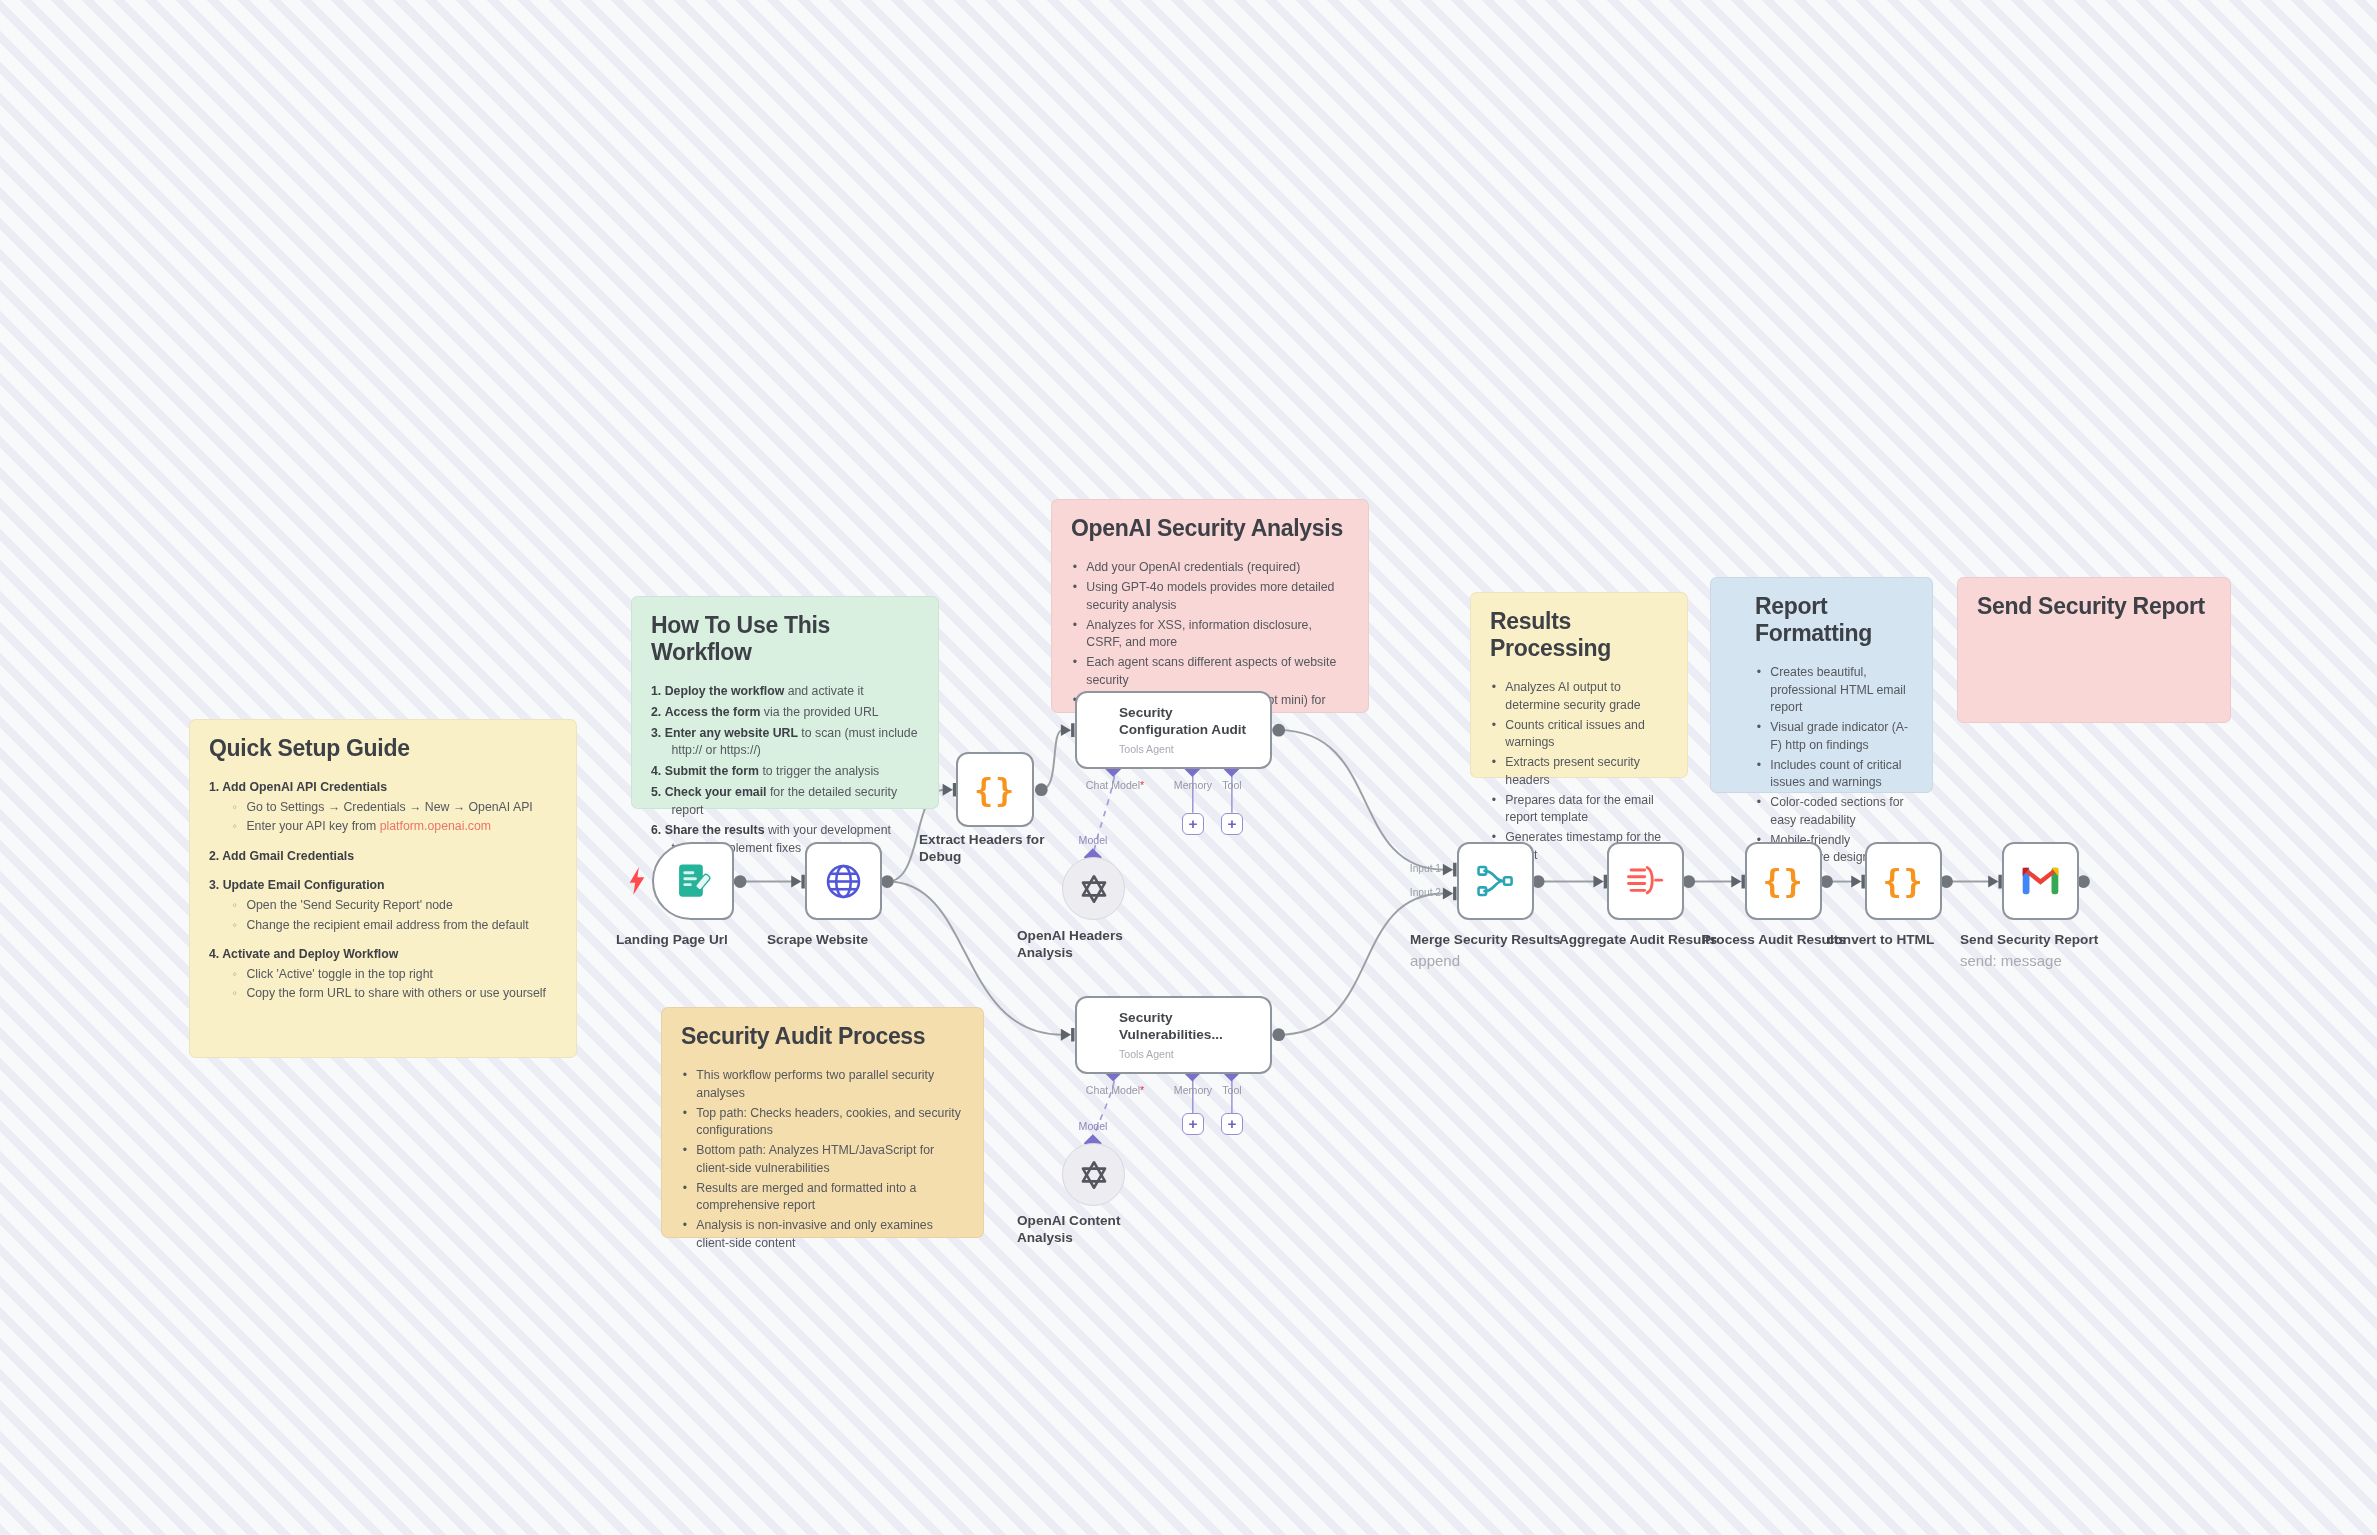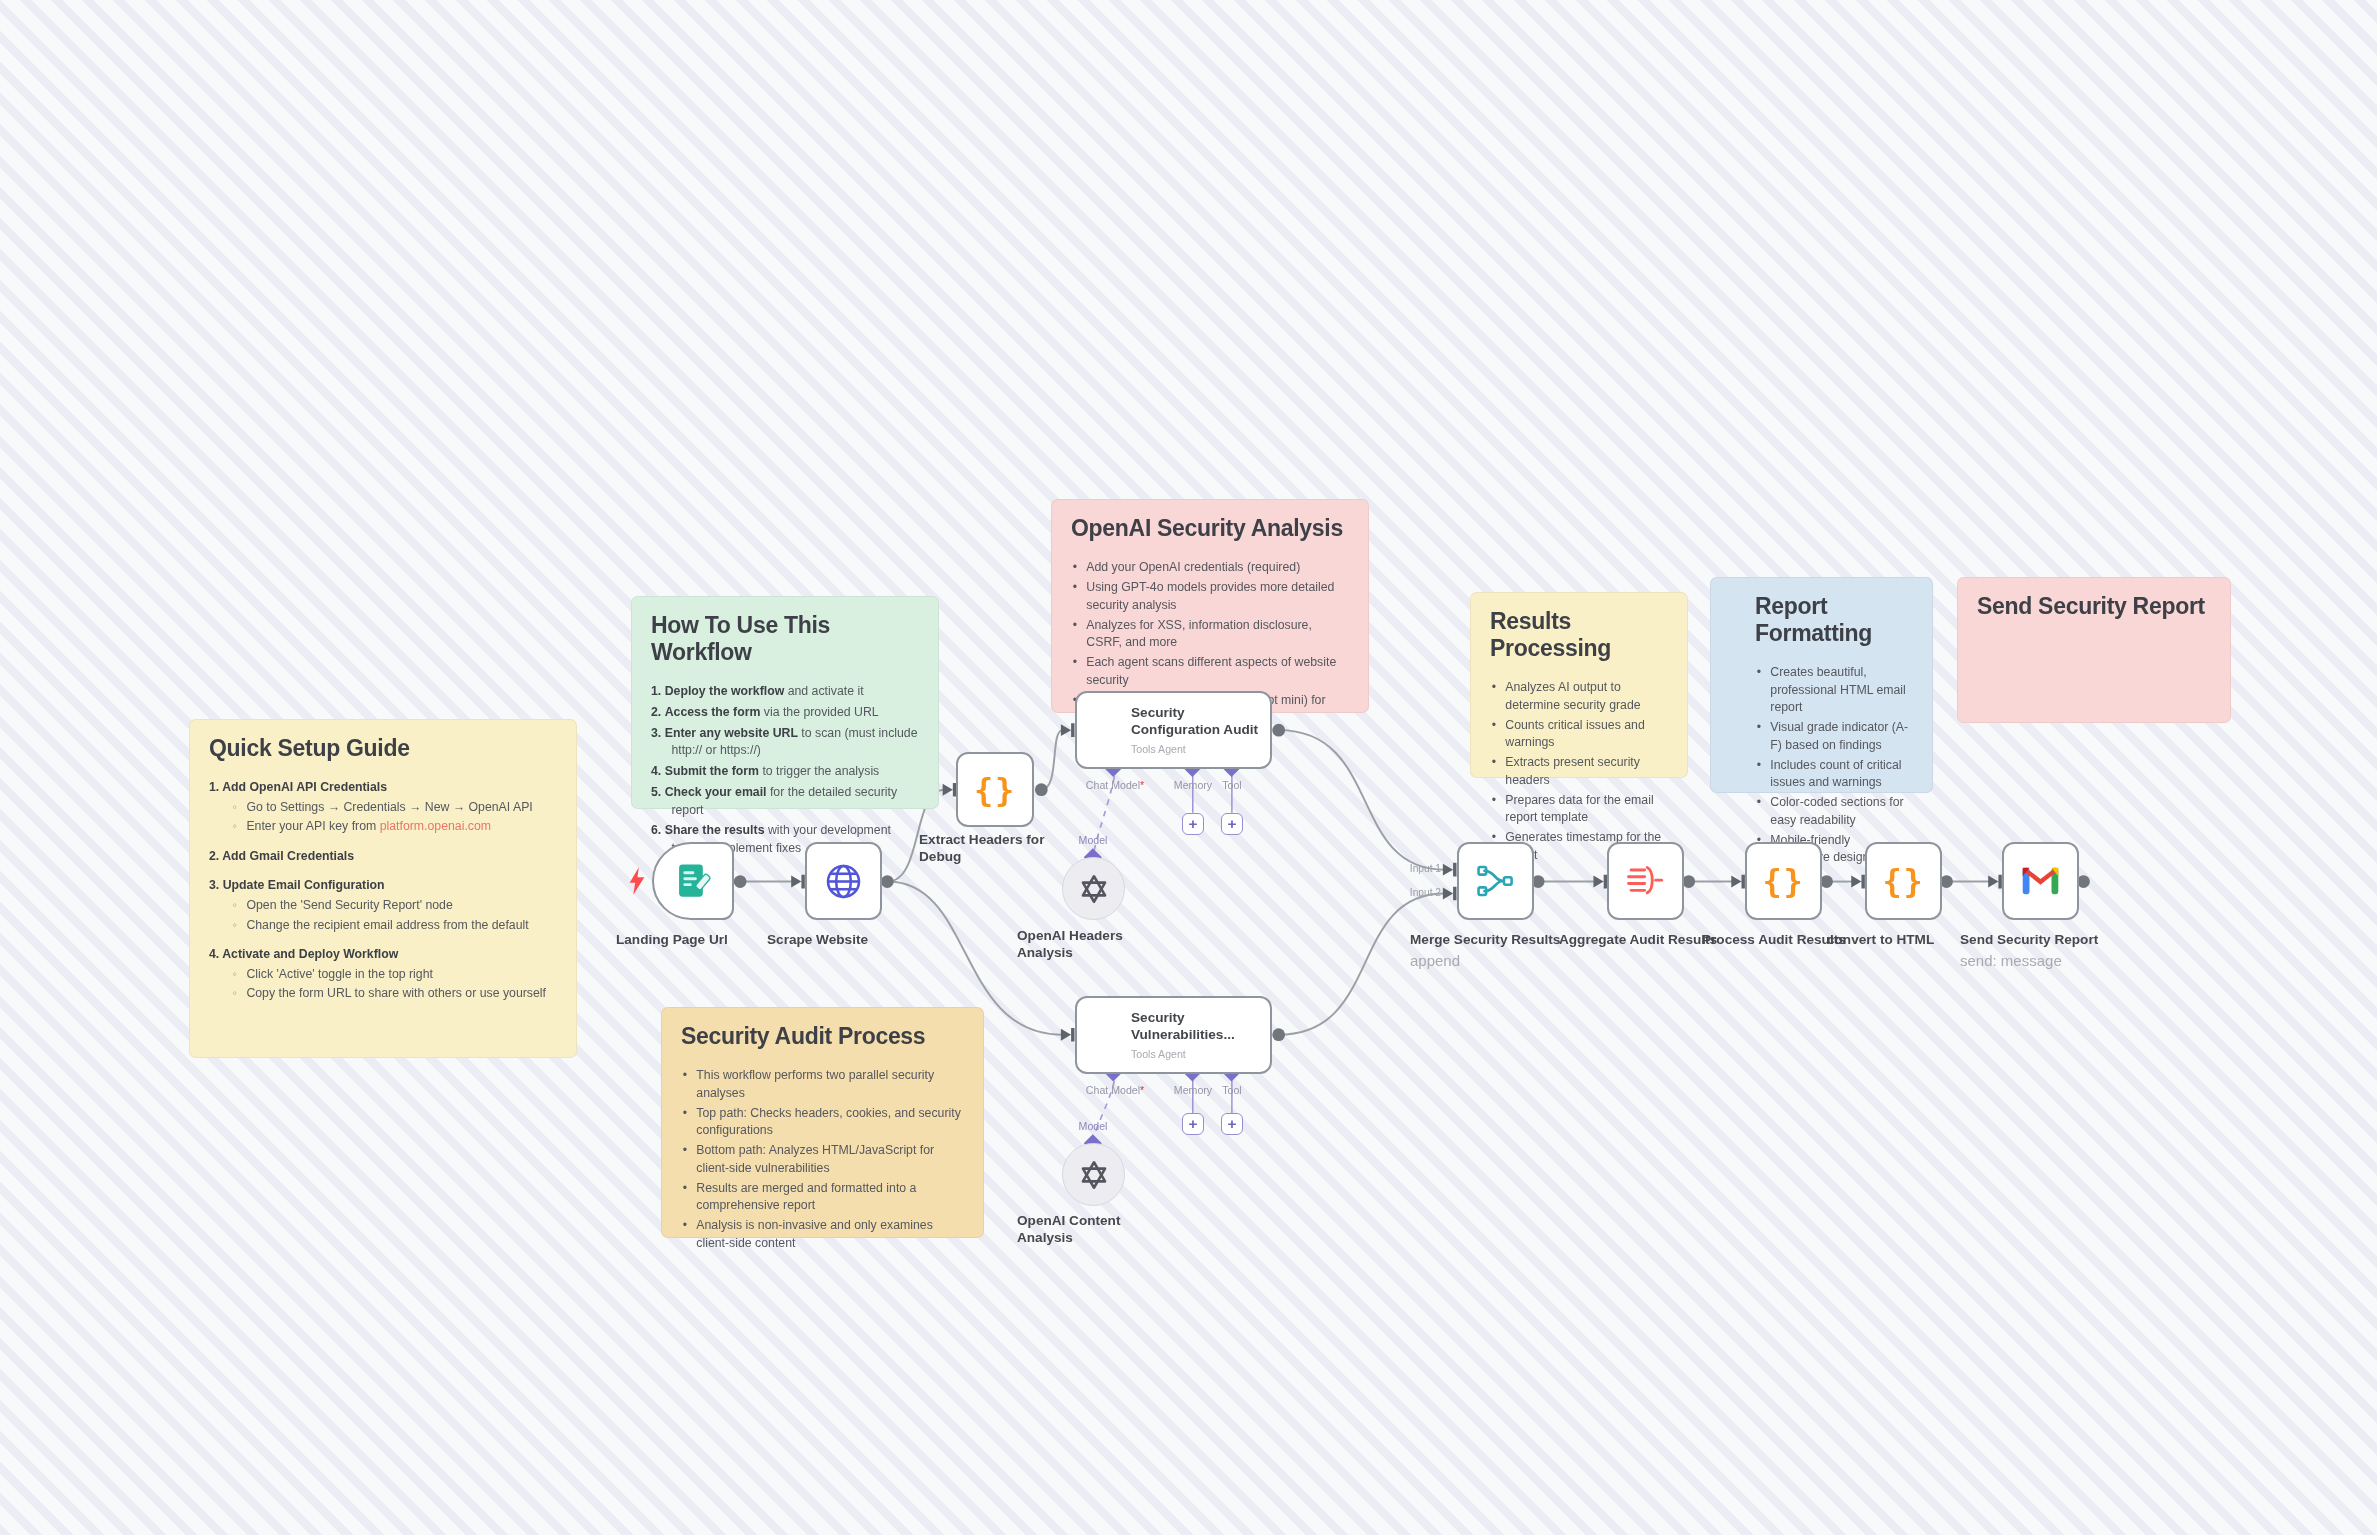--- a/index.html
+++ b/index.html
@@ -31,21 +31,21 @@
   ul.subs li::before{content:"◦";position:absolute;left:3.4px;color:#9a9d92;}
   .link{color:#e9756a;}
   ol.steps{margin:0;padding:0;list-style:none;}
   ol.steps li{padding-left:20.4px;text-indent:-20.4px;margin-bottom:3.4px;}
   .stepnum{font-weight:bold;color:#3d4046;}
   .stepbold{font-weight:bold;color:#3d4046;}
   
   .node{position:absolute;background:#ffffff;border:2.1px solid #8f959d;border-radius:12px;
         display:flex;align-items:center;justify-content:center;box-sizing:border-box;}
   .node.trigger{border-radius:41px 12px 12px 41px;}
-  .agent{justify-content:flex-start;padding:0 26px;gap:28px;}
+  .agent{justify-content:flex-start;padding:0 26px;gap:16px;}
   .agent .atitle{font-size:13.6px;font-weight:bold;color:#42454a;line-height:1.25;width:134px;}
   .agent .asub{font-size:10.6px;color:#a7abb1;margin-top:3.4px;}
   .braces{font-family:"DejaVu Sans Mono","Liberation Mono",monospace;
           font-size:32px;font-weight:bold;color:#f7941e;letter-spacing:1.7px;}
   .circle-node{position:absolute;width:63px;height:63px;border-radius:50%;
                background:#ececf1;border:1.3px solid #d7d7e1;
                display:flex;align-items:center;justify-content:center;box-sizing:border-box;}
   .n-label{position:absolute;text-align:left;font-size:13.6px;font-weight:600;color:#45484e;line-height:1.25;}
   .s-label{font-size:15px;color:#a7abb1;font-weight:normal;margin-top:2.6px;}
   .port-label{position:absolute;font-size:10.6px;color:#9597a8;text-align:center;}
@@ -190,21 +190,21 @@
       <li>Extracts present security headers</li>
       <li>Prepares data for the email report template</li>
       <li>Generates timestamp for the report</li>
     </ul>
   </div>
 
   <div class="note blue" style="left:1710px;top:577px;width:223px;height:216px;">
     <h2>Report Formatting</h2>
     <ul class="bullets nbody">
       <li>Creates beautiful, professional HTML email report</li>
-      <li>Visual grade indicator (A-F) based on findings</li>
+      <li>Visual grade indicator (A-F) http on findings</li>
       <li>Includes count of critical issues and warnings</li>
       <li>Color-coded sections for easy readability</li>
       <li>Mobile-friendly responsive design</li>
     </ul>
   </div>
 
   <div class="note pink" style="left:1957px;top:577px;width:274px;height:146px;">
     <h2>Send Security Report</h2>
   </div>
 

